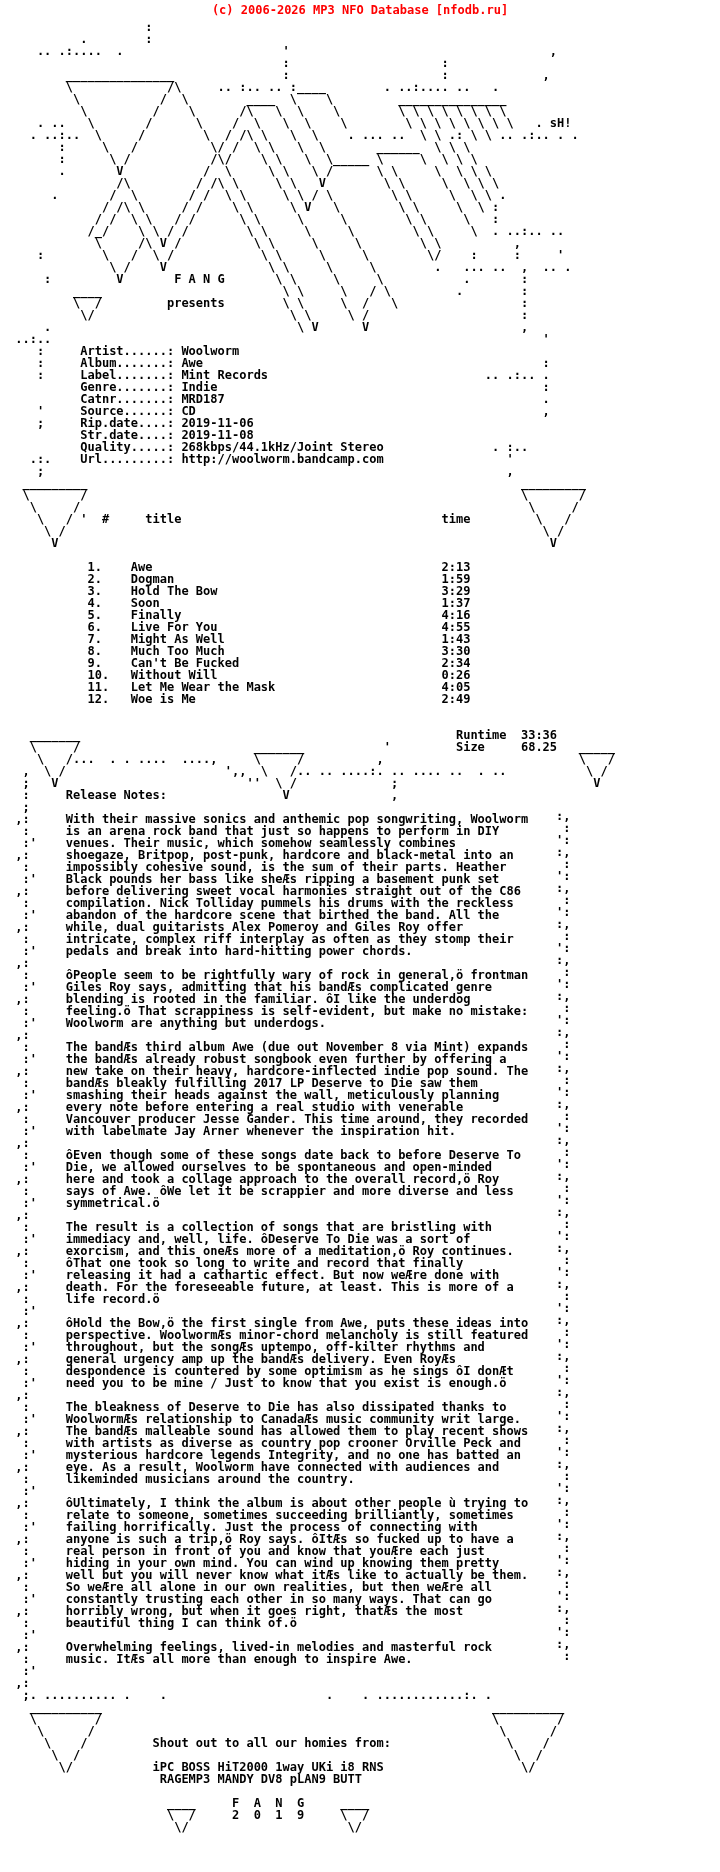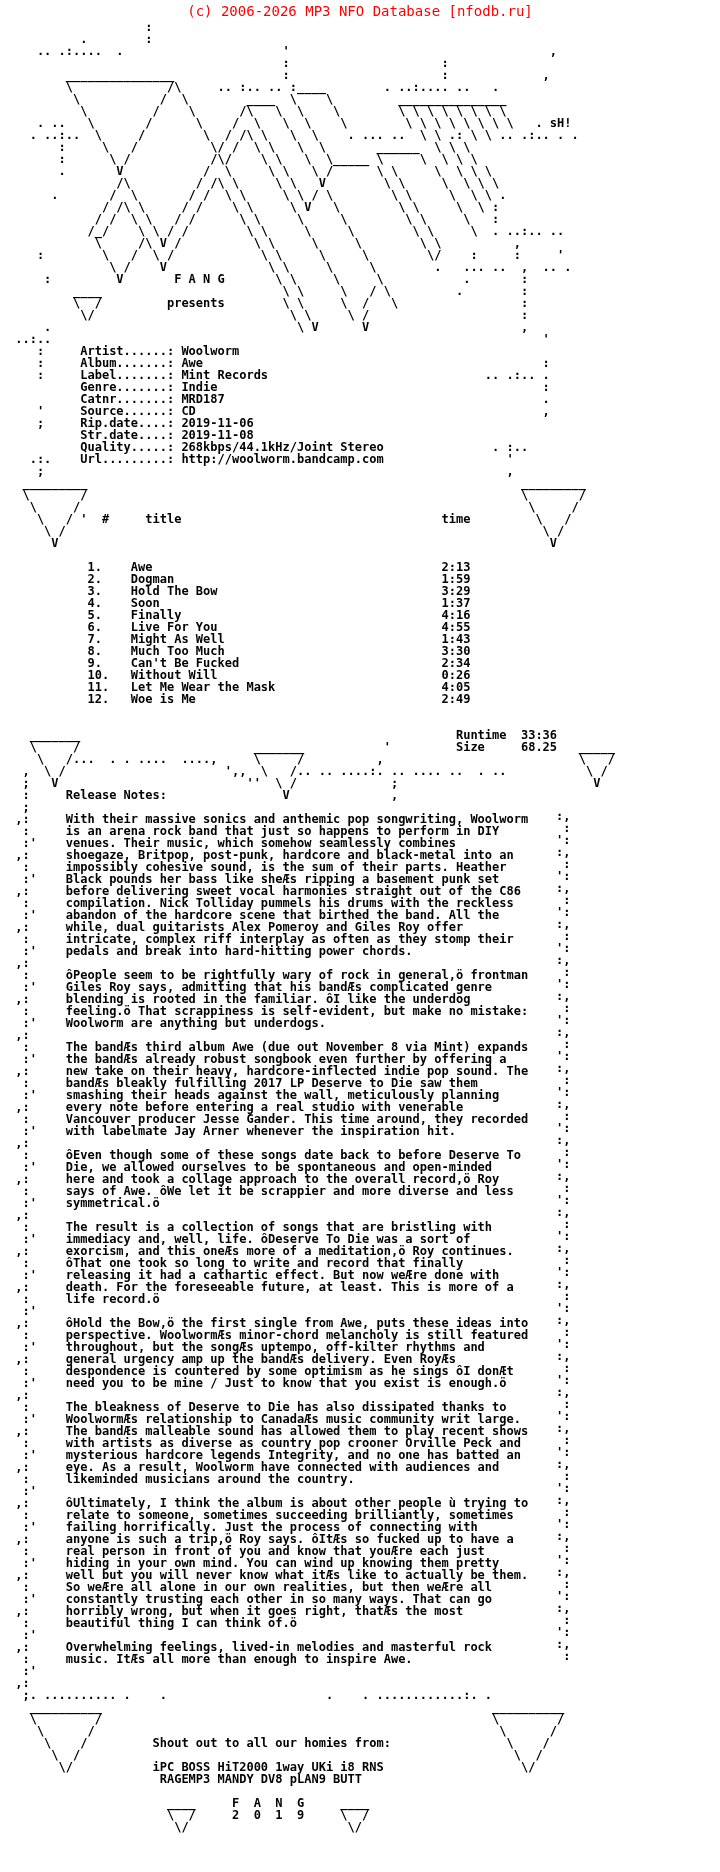--- a/index.html
+++ b/index.html
@@ -9,22 +9,22 @@
     height: 1872px;
     overflow: hidden;
     background: #ffffff;
     font-family: "DejaVu Sans Mono", "Liberation Mono", monospace;
   }
   #notice {
     height: 18px;
     padding-top: 3px;
     text-align: center;
     color: #fe0000;
-    font-size: 14px;
-    font-weight: normal;
+    font-size: 12px;
+    font-weight: bold;
     letter-spacing: 0px;
     white-space: pre;
   }
   pre.nfo {
     margin: 0;
     padding: 0 0 0 8px;
     font-family: "DejaVu Sans Mono", "Liberation Mono", monospace;
     font-size: 12px;
     line-height: 12px;
     font-weight: bold;

